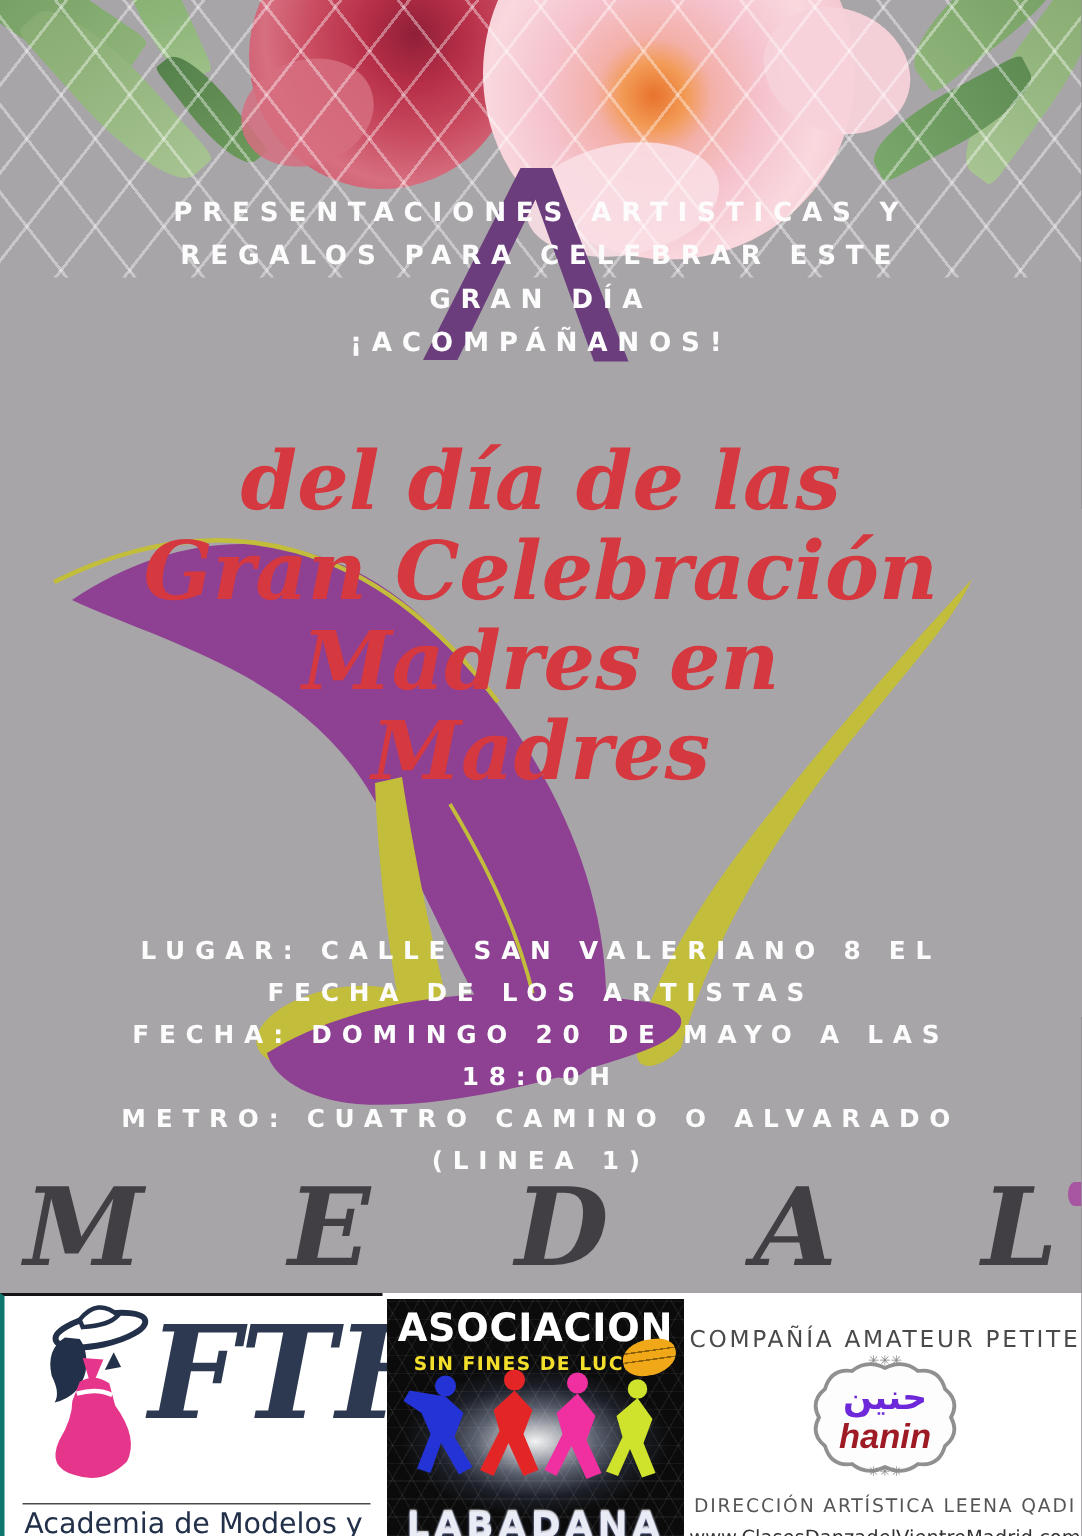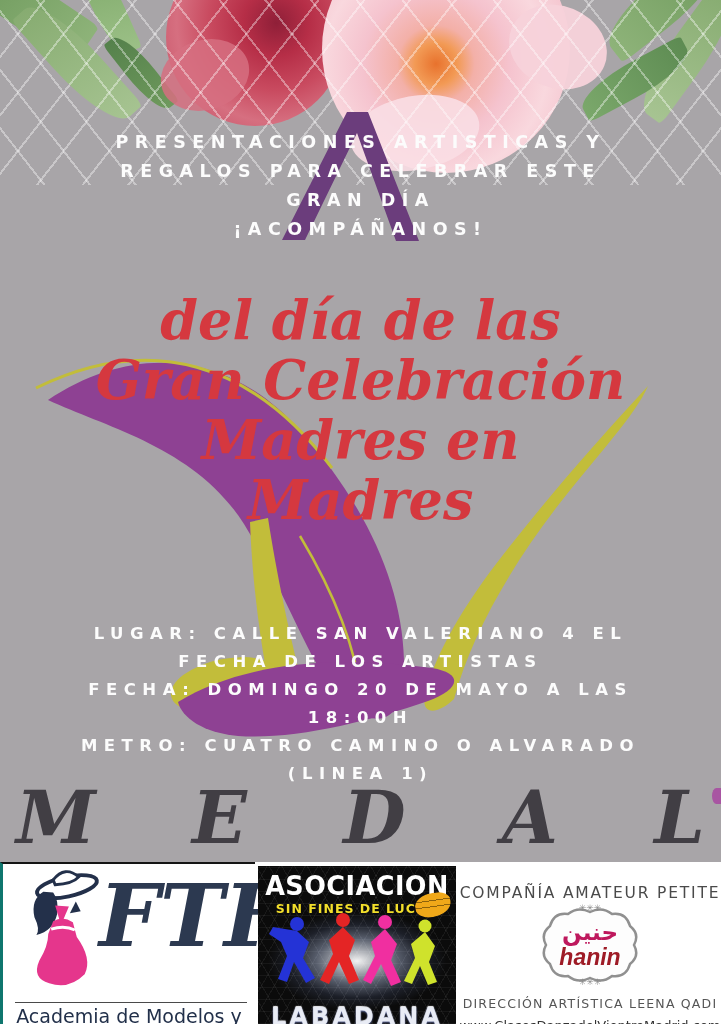--- a/index.html
+++ b/index.html
@@ -63,21 +63,21 @@
   .aso-brand{position:absolute;bottom:-7px;width:100%;text-align:center;font-weight:bold;
              font-size:24px;letter-spacing:3px;color:#e9ecf5;
              text-shadow:0 1px 2px #5f6b9e, 0 -1px 1px #ffffff;}
   .petite-box{flex:1;background:#fff;position:relative;text-align:center;}
   .petite-title{margin-top:22px;font-size:15.5px;letter-spacing:1.8px;color:#4a4a4a;}
   .emblem{position:relative;width:112px;height:78px;margin:4px auto 0;}
   .emblem svg{position:absolute;left:0;top:0;}
   .emblem-orn{position:absolute;width:100%;text-align:center;font-size:9px;color:#8a8a8a;line-height:9px;}
   .orn-top{top:-2px;} .orn-bottom{bottom:-3px;}
   .emblem-arabic{position:absolute;top:14px;width:100%;text-align:center;font-size:23px;
-                 font-weight:bold;color:#be185d;line-height:24px;}
+                 font-weight:bold;color:#6d28d9;line-height:24px;}
   .emblem-script{position:absolute;top:38px;width:100%;font-size:23px;
                  font-family:Liberation Sans, sans-serif;font-style:italic;
                  font-weight:bold;color:#9e1b26;}
   .petite-dir{margin-top:12px;font-size:12.5px;letter-spacing:1.2px;color:#555;}
   .petite-web{margin-top:7px;font-size:13px;color:#333;}
 </style>
 </head>
 <body>
 
 <div class="poster">
@@ -118,21 +118,21 @@
   </div>
 
   <div class="title">
     <div>del día de las</div>
     <div>Gran Celebración</div>
     <div>Madres en</div>
     <div>Madres</div>
   </div>
 
   <div class="caps details">
-    <div class="ln">LUGAR: CALLE SAN VALERIANO 4 EL</div>
+    <div class="ln">LUGAR: CALLE SAN VALERIANO 8 EL</div>
     <div class="ln">FECHA DE LOS ARTISTAS</div>
     <div class="ln">FECHA: DOMINGO 20 DE MAYO A LAS</div>
     <div class="ln">18:00H</div>
     <div class="ln">METRO: CUATRO CAMINO O ALVARADO</div>
     <div class="ln">(LINEA 1)</div>
   </div>
 
   <div class="medal">
     <span>M</span>
     <span>E</span>

